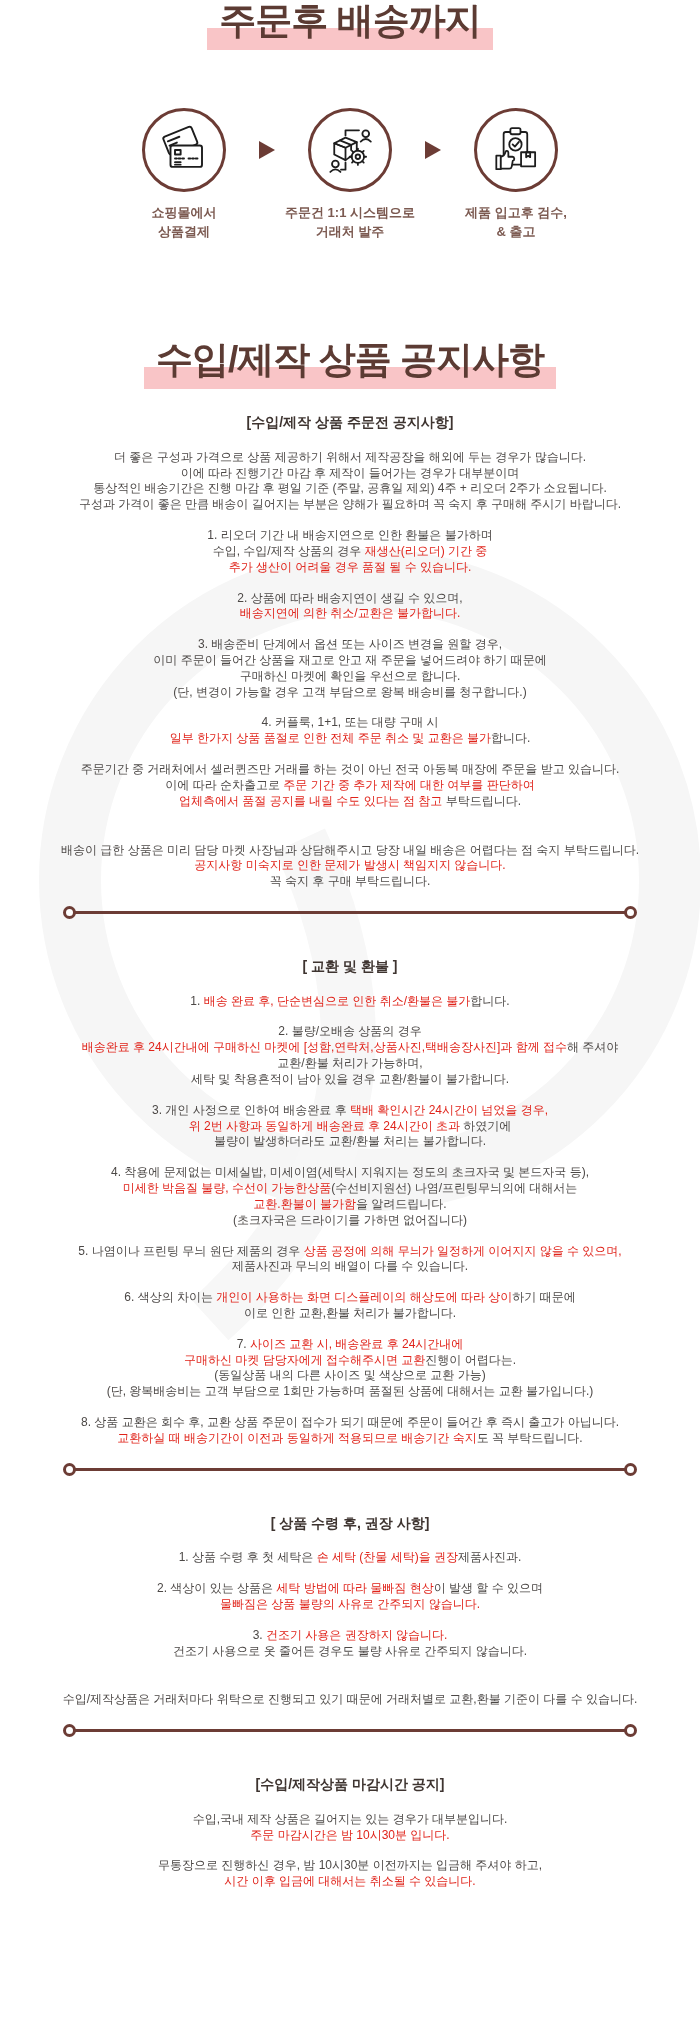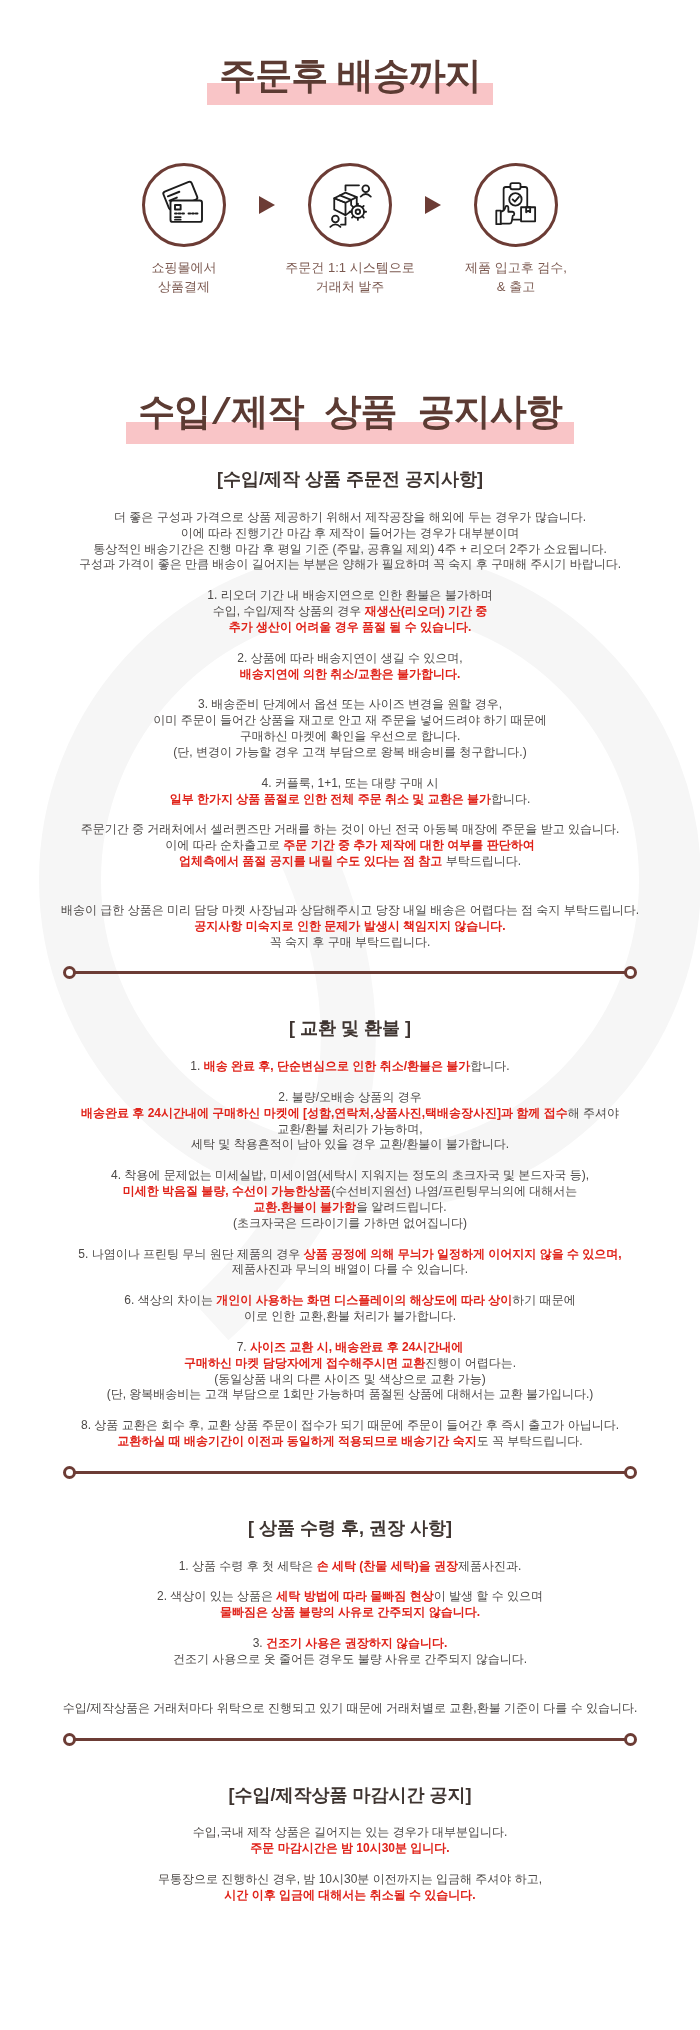--- a/index.html
+++ b/index.html
@@ -12,52 +12,52 @@
     --red:#e0231a;
   }
   *{box-sizing:border-box;}
   html,body{margin:0;padding:0;}
   body{
     width:700px;height:2030px;overflow:hidden;background:#ffffff;
     font-family:"Liberation Sans","DejaVu Sans",sans-serif;
     position:relative;
   }
   .watermark{position:absolute;left:0;top:0;z-index:0;pointer-events:none;}
-  .page{position:relative;z-index:1;width:700px;padding-top:55px;}
+  .page{position:relative;z-index:1;width:700px;}
   .big-title{text-align:center;}
   .big-title .hl{
     display:inline-block;
     font-size:37px;font-weight:bold;color:var(--title-brown);
     letter-spacing:-1px;line-height:1.12;
     padding:0 12px 9px 12px;
     background:linear-gradient(transparent 56%, var(--pink) 56%);
   }
   .process{
     margin:58px auto 0 auto;
     display:flex;justify-content:center;align-items:flex-start;
   }
   .step{width:140px;display:flex;flex-direction:column;align-items:center;}
   .circle{
     width:84px;height:84px;border:3.5px solid var(--brown);border-radius:50%;
     display:flex;align-items:center;justify-content:center;background:#fff;
   }
   .circle svg{width:54px;height:54px;}
   .step-label{
     margin-top:12px;text-align:center;white-space:nowrap;
-    font-size:13px;line-height:1.4;color:var(--label-brown);font-weight:normal;
+    font-size:13px;line-height:1.4;color:var(--label-brown);font-weight:bold;
   }
   .arrow{width:26px;margin-top:32px;display:flex;justify-content:center;}
-  .title2{margin-top:98px;font-family:Liberation Mono, monospace;}
+  .title2{margin-top:98px;}
   .nb{
     margin-top:24px;padding:0 28px;text-align:center;
     font-size:12px;line-height:1.32;color:var(--body-gray);
   }
   .nb p{margin:0 0 15px 0;}
-  .nb p.heading{font-size:18px;font-weight:bold;color:var(--head-dark);margin:0 0 18px 0;}
-  .nb .red{color:var(--red);font-weight:bold;text-align:center;}
+  .nb p.heading{font-size:14px;font-weight:bold;color:var(--head-dark);margin:0 0 18px 0;}
+  .nb .red{color:var(--red);font-weight:normal;text-align:center;}
   .nb .gap{height:18px;}
   .divider{display:flex;align-items:center;width:574px;margin:16px auto 38px auto;}
   .divider .ring{
     width:13px;height:13px;border:3px solid var(--brown);border-radius:50%;
     background:#fff;flex:0 0 auto;
   }
   .divider .rule{flex:1;height:3px;background:var(--brown);margin:0 -1px;}
 </style>
 </head>
 <body>
@@ -176,20 +176,21 @@
       <div class="gap"></div>
       <p class="para"><span>배송이 급한 상품은 미리 담당 마켓 사장님과 상담해주시고 당장 내일 배송은 어렵다는 점 숙지 부탁드립니다.</span><br><span class="red">공지사항 미숙지로 인한 문제가 발생시 책임지지 않습니다.</span><br><span>꼭 숙지 후 구매 부탁드립니다.</span></p>
       <div class="divider">
         <span class="ring"></span>
         <span class="rule"></span>
         <span class="ring"></span>
       </div>
       <p class="heading"><span>[ 교환 및 환불 ]</span></p>
       <p class="para"><span>1. </span><span class="red">배송 완료 후, 단순변심으로 인한 취소/환불은 불가</span><span>합니다.</span></p>
       <p class="para"><span>2. 불량/오배송 상품의 경우</span><br><span class="red">배송완료 후 24시간내에 구매하신 마켓에 [성함,연락처,상품사진,택배송장사진]과 함께 접수</span><span>해 주셔야</span><br><span>교환/환불 처리가 가능하며,</span><br><span>세탁 및 착용흔적이 남아 있을 경우 교환/환불이 불가합니다.</span></p>
+      <p class="para"><span>3. 개인 사정으로 인하여 배송완료 후 </span><span class="red">택배 확인시간 24시간이 넘었을 경우,</span><br><span class="red">위 2번 사항과 동일하게 배송완료 후 24시간이 초과</span><span> 하였기에</span><br><span>불량이 발생하더라도 교환/환불 처리는 불가합니다.</span></p>
       <p class="para"><span>4. 착용에 문제없는 미세실밥, 미세이염(세탁시 지워지는 정도의 초크자국 및 본드자국 등),</span><br><span class="red">미세한 박음질 불량, 수선이 가능한상품</span><span>(수선비지원선) 나염/프린팅무늬의에 대해서는</span><br><span class="red">교환.환불이 불가함</span><span>을 알려드립니다.</span><br><span>(초크자국은 드라이기를 가하면 없어집니다)</span></p>
       <p class="para"><span>5. 나염이나 프린팅 무늬 원단 제품의 경우 </span><span class="red">상품 공정에 의해 무늬가 일정하게 이어지지 않을 수 있으며,</span><br><span>제품사진과 무늬의 배열이 다를 수 있습니다.</span></p>
       <p class="para"><span>6. 색상의 차이는 </span><span class="red">개인이 사용하는 화면 디스플레이의 해상도에 따라 상이</span><span>하기 때문에</span><br><span>이로 인한 교환,환불 처리가 불가합니다.</span></p>
       <p class="para"><span>7. </span><span class="red">사이즈 교환 시, 배송완료 후 24시간내에</span><br><span class="red">구매하신 마켓 담당자에게 접수해주시면 교환</span><span>진행이 어렵다는.</span><br><span>(동일상품 내의 다른 사이즈 및 색상으로 교환 가능)</span><br><span>(단, 왕복배송비는 고객 부담으로 1회만 가능하며 품절된 상품에 대해서는 교환 불가입니다.)</span></p>
       <p class="para"><span>8. 상품 교환은 회수 후, 교환 상품 주문이 접수가 되기 때문에 주문이 들어간 후 즉시 출고가 아닙니다.</span><br><span class="red">교환하실 때 배송기간이 이전과 동일하게 적용되므로 배송기간 숙지</span><span>도 꼭 부탁드립니다.</span></p>
       <div class="divider">
         <span class="ring"></span>
         <span class="rule"></span>
         <span class="ring"></span>
       </div>

